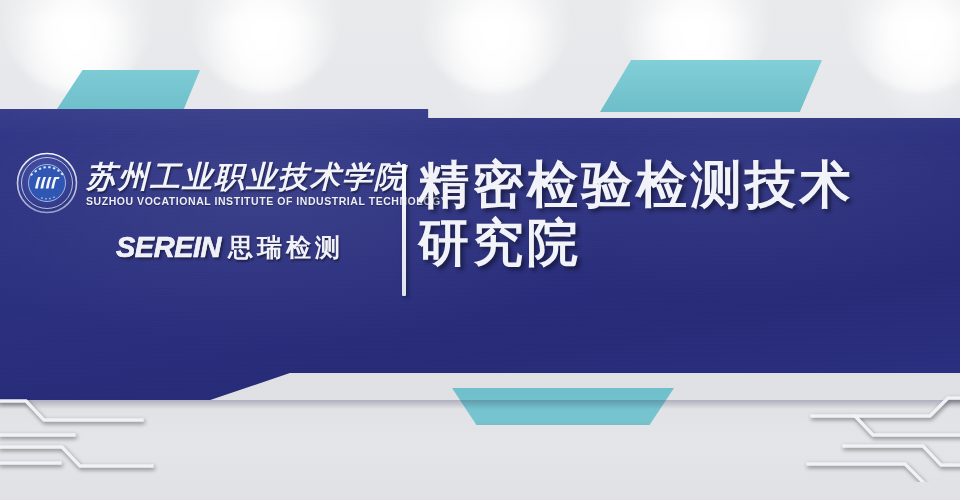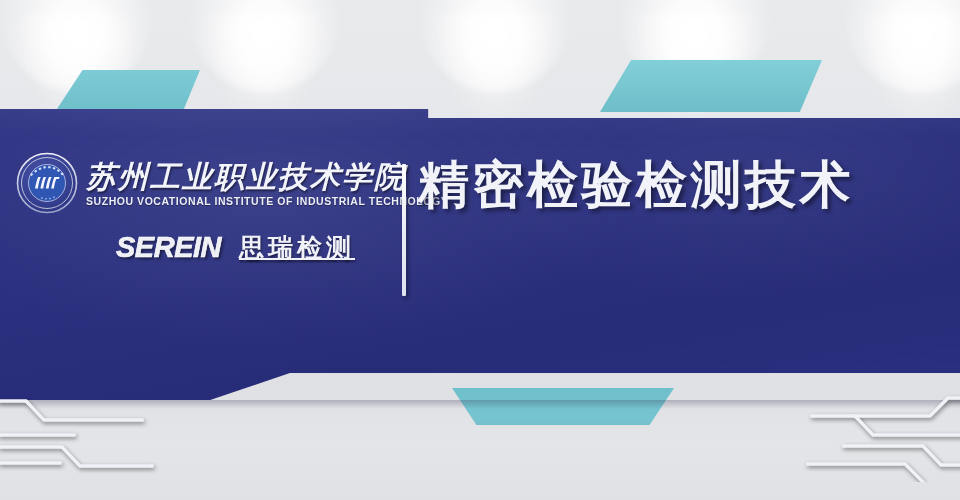--- a/index.html
+++ b/index.html
@@ -214,23 +214,22 @@
     -webkit-text-stroke: 0.6px #ffffff;
     text-shadow: 2px 2px 3px rgba(0,0,0,0.5);
     transform: scaleY(1.04);
   }
   .serein-cn {
     font-family: "Liberation Sans", "DejaVu Sans", sans-serif;
     font-size: 25px;
     font-weight: 700;
     color: #f0f2f8;
     letter-spacing: 4px;
-    margin-left: 18px;
+    margin-left: 7px;
     text-shadow: 1px 2px 2px rgba(0,0,0,0.45);
-    text-decoration: underline;
   }
 
   
   .divider {
     position: absolute;
     left: 402px;
     top: 64px;
     width: 4px;
     height: 132px;
     background: linear-gradient(180deg, #ffffff 0%, #e9ecf4 50%, #dfe3ee 100%);
@@ -365,20 +364,21 @@
       <div class="serein-row">
         <span class="serein-word">SEREIN</span>
         <span class="serein-cn">思瑞检测</span>
       </div>
     </div>
 
     <div class="divider"></div>
 
     <div class="title-block">
       <div class="title-line">精密检验检测技术</div>
+      <div class="title-line">研究院</div>
     </div>
 
     <div class="circuit left">
       <svg width="230" height="80" viewBox="0 0 230 80" aria-hidden="true">
         <g fill="none" stroke="#f0f2f8" stroke-width="3.4" stroke-linecap="square" style="filter: drop-shadow(1px 2px 2px rgba(0,0,0,0.45));">
           <path d="M0 6 L26 6 L44 25 L142 25"></path>
           <path d="M0 40 L74 40"></path>
           <path d="M0 52 L62 52 L80 71 L152 71"></path>
           <path d="M0 68 L60 68"></path>
         </g>

